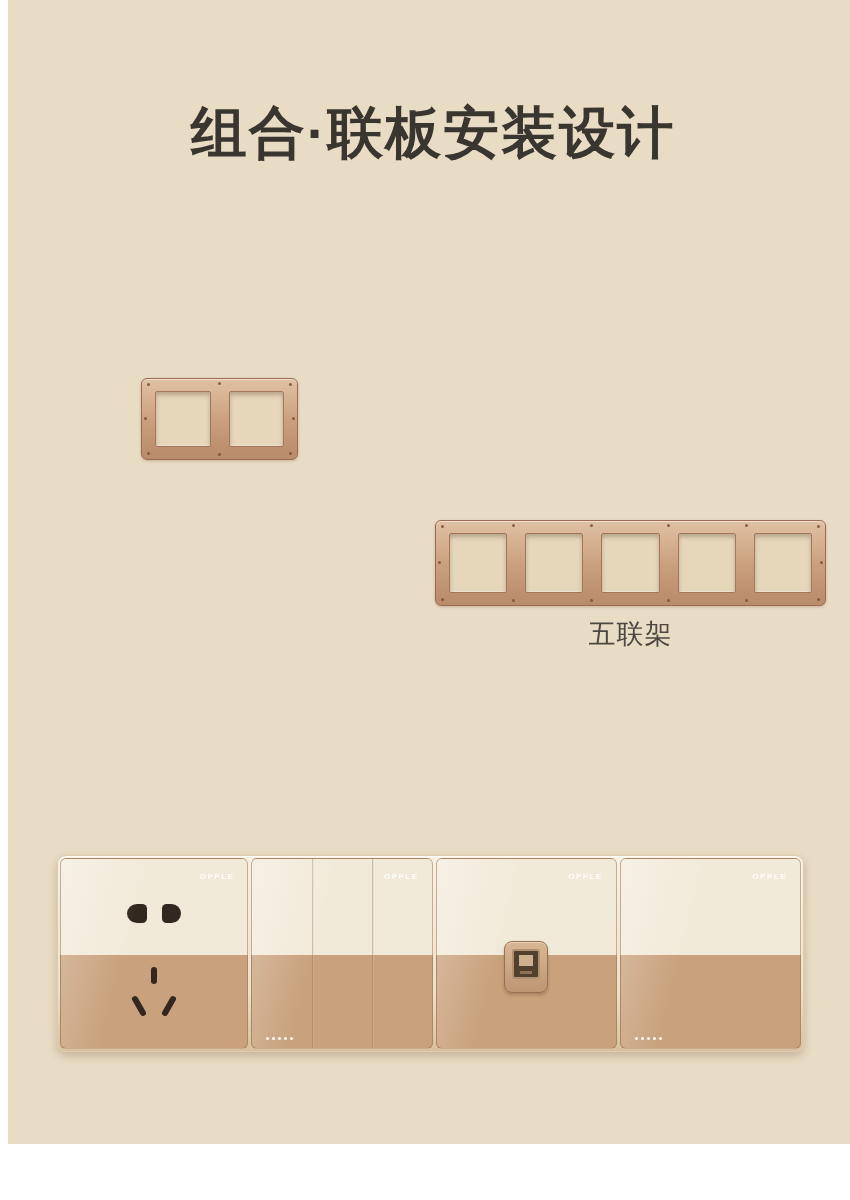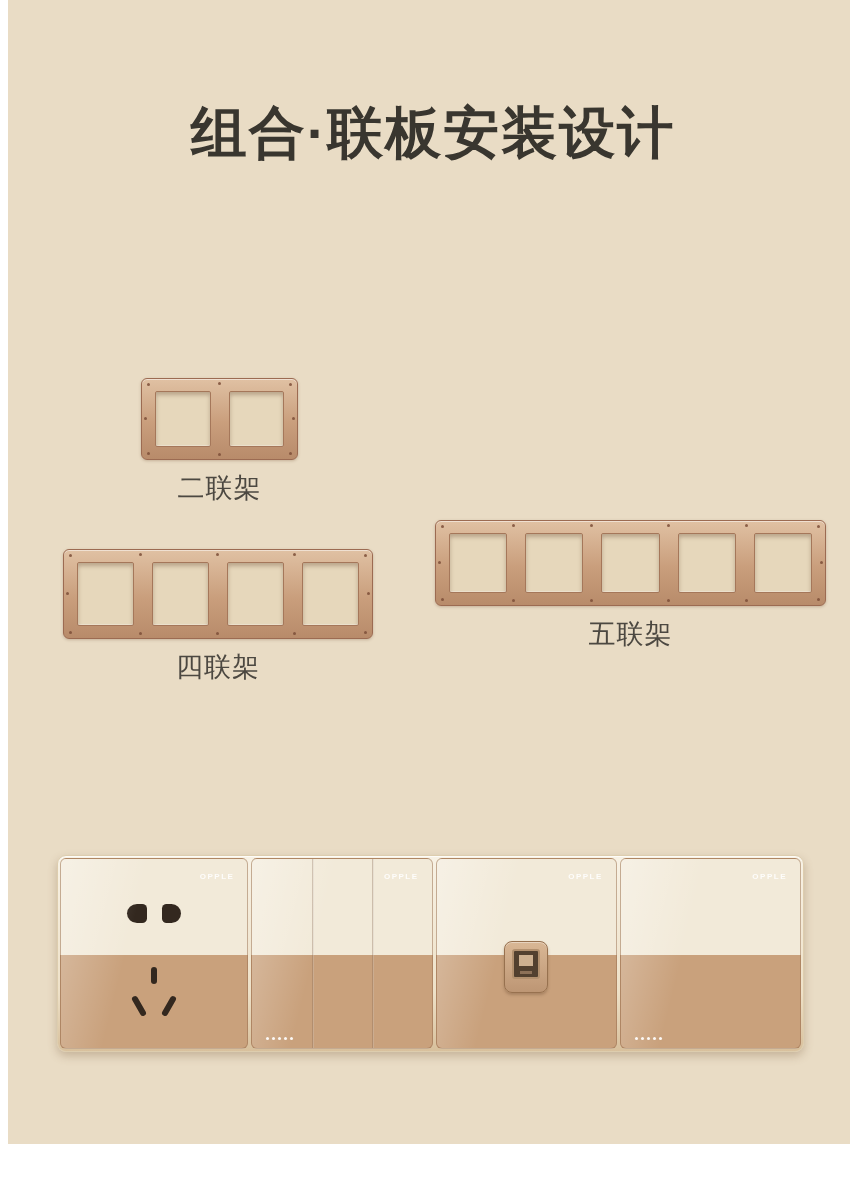--- a/index.html
+++ b/index.html
@@ -86,45 +86,23 @@
         <div class="aperture"></div>
         <i class="screw" style="left: 5px; top: 4px;"></i>
         <i class="screw" style="left: 147px; top: 4px;"></i>
         <i class="screw" style="left: 5px; top: 73px;"></i>
         <i class="screw" style="left: 147px; top: 73px;"></i>
         <i class="screw" style="left: 2px; top: 38px;"></i>
         <i class="screw" style="left: 150px; top: 38px;"></i>
         <i class="screw" style="left: 76px; top: 3px;"></i>
         <i class="screw" style="left: 76px; top: 74px;"></i>
       </div>
-    <div class="frame-label">二联架</div>
   </div>
 
 
-  <div class="frame-group fg2">
-    <div class="plate">
-        <div class="aperture"></div>
-        <div class="aperture"></div>
-        <div class="aperture"></div>
-        <div class="aperture"></div>
-        <i class="screw" style="left: 5px; top: 4px;"></i>
-        <i class="screw" style="left: 300px; top: 4px;"></i>
-        <i class="screw" style="left: 5px; top: 81px;"></i>
-        <i class="screw" style="left: 300px; top: 81px;"></i>
-        <i class="screw" style="left: 2px; top: 42px;"></i>
-        <i class="screw" style="left: 303px; top: 42px;"></i>
-        <i class="screw" style="left: 75px; top: 3px;"></i>
-        <i class="screw" style="left: 75px; top: 82px;"></i>
-        <i class="screw" style="left: 152px; top: 3px;"></i>
-        <i class="screw" style="left: 152px; top: 82px;"></i>
-        <i class="screw" style="left: 229px; top: 3px;"></i>
-        <i class="screw" style="left: 229px; top: 82px;"></i>
-      </div>
-    <div class="frame-label">四联架</div>
-  </div>
 
   <div class="frame-group fg3">
     <div class="plate">
         <div class="aperture"></div>
         <div class="aperture"></div>
         <div class="aperture"></div>
         <div class="aperture"></div>
         <div class="aperture"></div>
         <i class="screw" style="left: 5px; top: 4px;"></i>
         <i class="screw" style="left: 381px; top: 4px;"></i>

